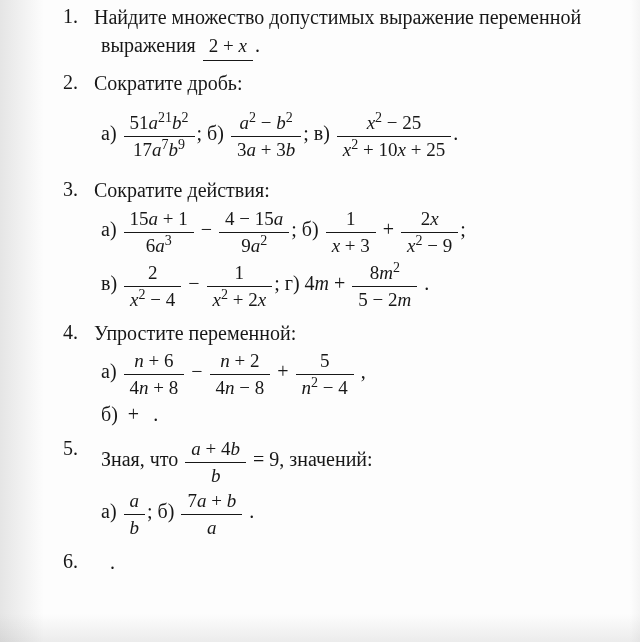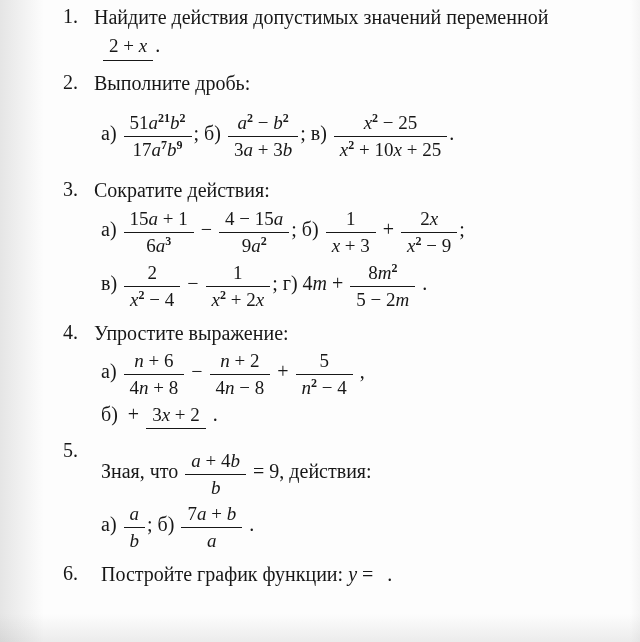--- a/index.html
+++ b/index.html
@@ -21,77 +21,77 @@
     padding:3px 16px 0 63px;
     filter:blur(.24px);
   }
   .problem{ display:flex; margin-bottom:6px; }
   .pnum{ flex:0 0 31px; line-height:1.35; }
   .pbody{ flex:1; }
   .line{ line-height:1.35; margin:1px 0; }
   .fline{ padding-left:7px; }
   .tok{ white-space:pre-wrap; }
   i{ font-style:italic; }
-  sup{ font-size:12px; line-height:0; vertical-align:super;font-weight:bold; }
+  sup{ font-size:14px; line-height:0; vertical-align:super; }
   .frac{
     display:inline-block;
     vertical-align:middle;
     text-align:center;
     padding:1px 2px;
     font-size:19px;
     line-height:1.12;
   }
   .num{ display:block; padding:1px 6px 3px; border-bottom:1.5px solid var(--ink); }
   .den{ display:block; padding:2px 6px 0; }
   
   #sheet > .problem:nth-child(2) .fline{ margin-top:13px; margin-bottom:9px; }
   #sheet > .problem:nth-child(3) .fline{ margin:2px 0; }
-  #sheet > .problem:nth-child(5) .line:first-child{ margin-top:11px; }
+  #sheet > .problem:nth-child(5) .line:first-child{ margin-top:1px; }
   #sheet > .problem:nth-child(6){ margin-top:7px; }
 </style>
 </head>
 <body style="--ink: #171717; --paper: #fdfdfd;">
 
 <div id="sheet">
     <div class="problem">
       <div class="pnum">1.</div>
       <div class="pbody">
-        <div class="line"><span class="tok">Найдите действия допустимых значений переменной</span></div>
-        <div class="line fline"><span class="frac"><span class="num">2 + <i>x</i></span></span><span class="tok">.</span></div>
+        <div class="line"><span class="tok">Найдите множество допустимых выражение переменной</span></div>
+        <div class="line fline"><span class="tok">выражения </span><span class="frac"><span class="num">2 + <i>x</i></span></span><span class="tok">.</span></div>
       </div>
     </div>
     <div class="problem">
       <div class="pnum">2.</div>
       <div class="pbody">
-        <div class="line"><span class="tok">Выполните дробь:</span></div>
+        <div class="line"><span class="tok">Сократите дробь:</span></div>
         <div class="line fline"><span class="tok">а) </span><span class="frac"><span class="num">51<i>a</i><sup>21</sup><i>b</i><sup>2</sup></span><span class="den">17<i>a</i><sup>7</sup><i>b</i><sup>9</sup></span></span><span class="tok">; б) </span><span class="frac"><span class="num"><i>a</i><sup>2</sup> − <i>b</i><sup>2</sup></span><span class="den">3<i>a</i> + 3<i>b</i></span></span><span class="tok">; в) </span><span class="frac"><span class="num"><i>x</i><sup>2</sup> − 25</span><span class="den"><i>x</i><sup>2</sup> + 10<i>x</i> + 25</span></span><span class="tok">.</span></div>
       </div>
     </div>
     <div class="problem">
       <div class="pnum">3.</div>
       <div class="pbody">
         <div class="line"><span class="tok">Сократите действия:</span></div>
         <div class="line fline"><span class="tok">а) </span><span class="frac"><span class="num">15<i>a</i> + 1</span><span class="den">6<i>a</i><sup>3</sup></span></span><span class="tok"> − </span><span class="frac"><span class="num">4 − 15<i>a</i></span><span class="den">9<i>a</i><sup>2</sup></span></span><span class="tok">; б) </span><span class="frac"><span class="num">1</span><span class="den"><i>x</i> + 3</span></span><span class="tok"> + </span><span class="frac"><span class="num">2<i>x</i></span><span class="den"><i>x</i><sup>2</sup> − 9</span></span><span class="tok">;</span></div>
         <div class="line fline"><span class="tok">в) </span><span class="frac"><span class="num">2</span><span class="den"><i>x</i><sup>2</sup> − 4</span></span><span class="tok"> − </span><span class="frac"><span class="num">1</span><span class="den"><i>x</i><sup>2</sup> + 2<i>x</i></span></span><span class="tok">; г) 4<i>m</i> + </span><span class="frac"><span class="num">8<i>m</i><sup>2</sup></span><span class="den">5 − 2<i>m</i></span></span><span class="tok"> .</span></div>
       </div>
     </div>
     <div class="problem">
       <div class="pnum">4.</div>
       <div class="pbody">
-        <div class="line"><span class="tok">Упростите выражение:</span></div>
+        <div class="line"><span class="tok">Упростите переменной:</span></div>
         <div class="line fline"><span class="tok">а) </span><span class="frac"><span class="num"><i>n</i> + 6</span><span class="den">4<i>n</i> + 8</span></span><span class="tok"> − </span><span class="frac"><span class="num"><i>n</i> + 2</span><span class="den">4<i>n</i> − 8</span></span><span class="tok"> + </span><span class="frac"><span class="num">5</span><span class="den"><i>n</i><sup>2</sup> − 4</span></span><span class="tok"> ,</span></div>
-        <div class="line fline"><span class="tok">б) </span><span class="tok"> + </span><span class="frac"><span class="num">3<i>x</i> + 2</span></span><span class="tok"> .</span></div>
+        <div class="line fline"><span class="tok">б) </span><span class="tok"> + </span><span class="frac"></span><span class="tok"> .</span></div>
       </div>
     </div>
     <div class="problem">
       <div class="pnum">5.</div>
       <div class="pbody">
-        <div class="line fline"><span class="tok">Зная, что </span><span class="frac"><span class="num"><i>a</i> + 4<i>b</i></span><span class="den"><i>b</i></span></span><span class="tok"> = 9, действия:</span></div>
+        <div class="line fline"><span class="tok">Зная, что </span><span class="frac"><span class="num"><i>a</i> + 4<i>b</i></span><span class="den"><i>b</i></span></span><span class="tok"> = 9, значений:</span></div>
         <div class="line fline"><span class="tok">а) </span><span class="frac"><span class="num"><i>a</i></span><span class="den"><i>b</i></span></span><span class="tok">; б) </span><span class="frac"><span class="num">7<i>a</i> + <i>b</i></span><span class="den"><i>a</i></span></span><span class="tok"> .</span></div>
       </div>
     </div>
     <div class="problem">
       <div class="pnum">6.</div>
       <div class="pbody">
-        <div class="line fline"><span class="tok">Постройте график функции: <i>y</i> = </span><span class="frac"></span><span class="tok"> .</span></div>
+        <div class="line fline"><span class="frac"></span><span class="tok"> .</span></div>
       </div>
     </div>
   </div>
 
 </body></html>

